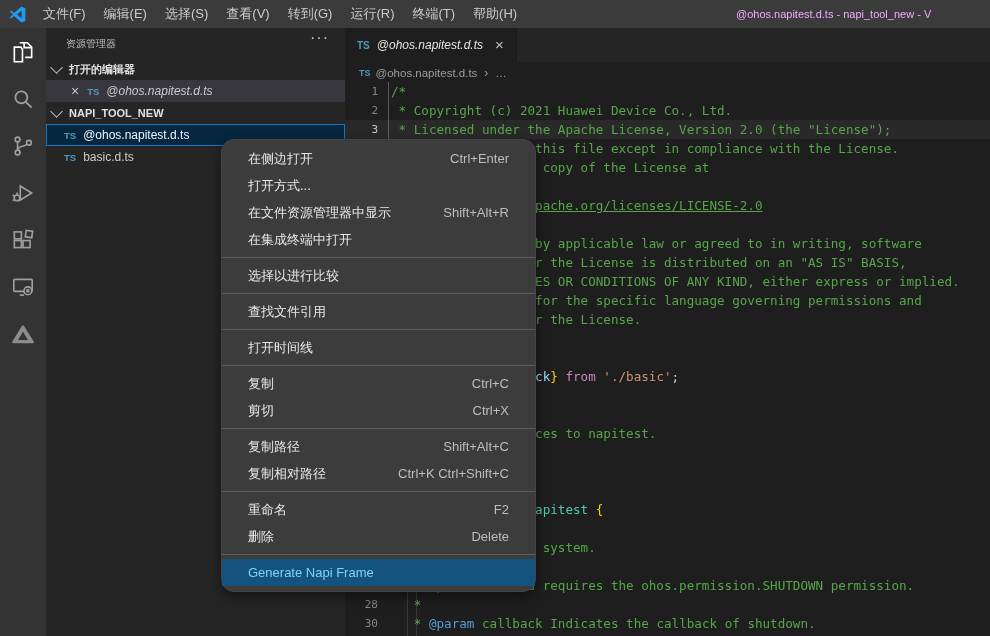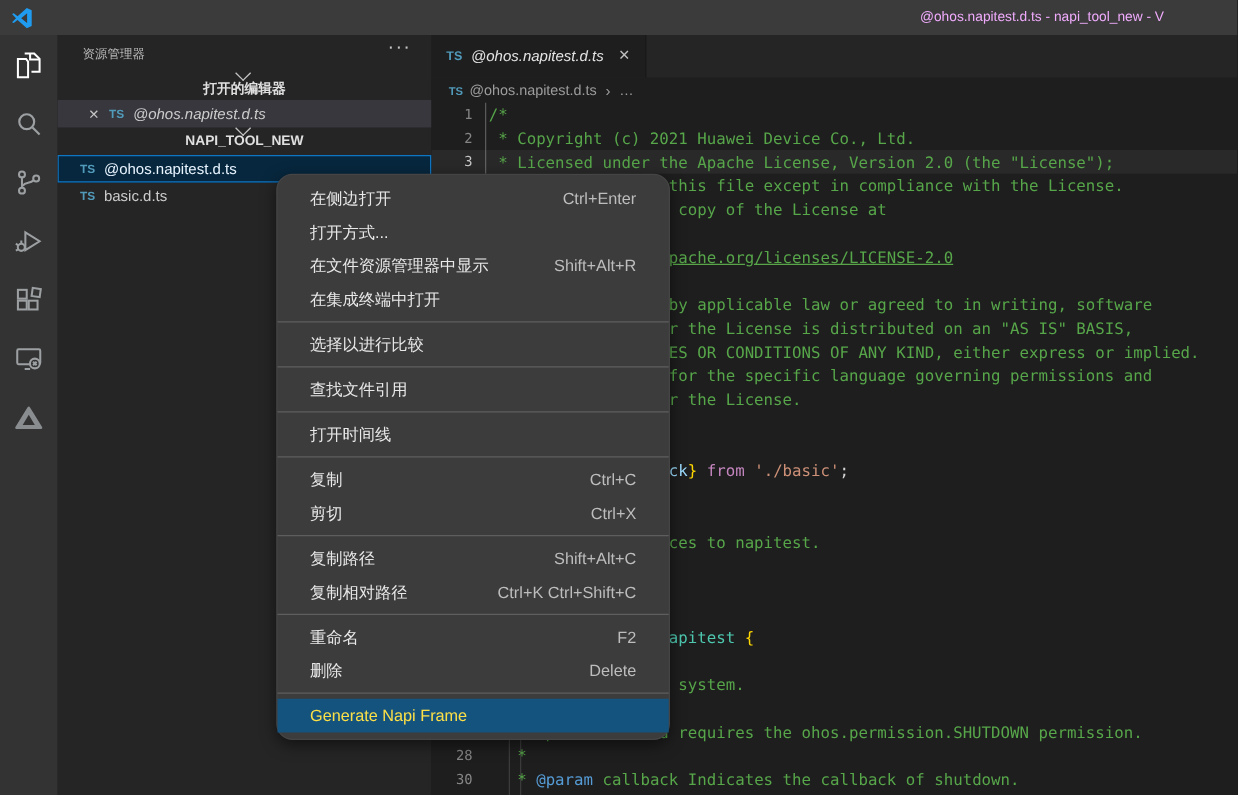--- a/index.html
+++ b/index.html
@@ -12,21 +12,21 @@
   .window-title{position:absolute;left:736px;top:0;line-height:28px;font-size:11px;color:#f0abfc;white-space:nowrap;}
   
   .activitybar{position:absolute;left:0;top:28px;width:46px;height:608px;background:#333333;z-index:4;}
   .ab-item{width:46px;height:47px;display:flex;align-items:center;justify-content:center;}
   .ab-item svg{width:26px;height:26px;}
   
   .sidebar{position:absolute;left:46px;top:28px;width:299px;height:608px;background:#252526;z-index:3;color:#CCCCCC;}
   .sb-title{height:30px;line-height:32px;padding-left:20px;font-size:10px;color:#BBBBBB;}
   .sb-more{position:absolute;right:16px;top:1px;font-size:16px;color:#C5C5C5;letter-spacing:1px;cursor:pointer;}
   .sb-row{height:22px;display:flex;align-items:center;font-size:12px;position:relative;}
-  .sb-header{font-weight:bold;color:#E0E0E0;font-size:11px;flex-direction:column;}
+  .sb-header{font-weight:bold;color:#E0E0E0;font-size:11px;}
   .chev{width:8px;height:8px;border-right:1.4px solid #C5C5C5;border-bottom:1.4px solid #C5C5C5;transform:rotate(45deg);margin:-4px 8px 0 6px;flex:0 0 auto;}
   .ts-badge{color:#519ABA;font-weight:bold;font-size:9.5px;margin-right:7px;flex:0 0 auto;}
   .row-open{background:#37373D;}
   .close-x{color:#C5C5C5;font-size:14px;margin:0 8px 0 25px;line-height:14px;cursor:pointer;}
   .row-sel{background:#07273E;outline:1px solid #0F76C4;outline-offset:-1px;color:#E8F4FF;}
   .indent1{padding-left:18px;}
   .fname-italic{font-style:italic;}
   
   .editor{position:absolute;left:345px;top:28px;width:645px;height:608px;background:#1E1E1E;}
   .tabbar{position:absolute;left:0;top:0;right:0;height:34px;background:#252526;display:flex;}
@@ -48,32 +48,42 @@
   .tk-type{color:#4EC9B0}.tk-plain{color:#D4D4D4}
   .breakpoint{position:absolute;left:2px;top:81px;width:9px;height:9px;border-radius:50%;background:#E51400;z-index:2;}
   .gutter-line{position:absolute;left:43px;top:0;width:1px;height:57px;background:rgba(200,200,200,0.35);}
   .iguide{position:absolute;width:1px;background:rgba(255,255,255,0.13);}
   
   .ctx{position:absolute;left:221px;top:139px;width:315px;background:#3C3C3C;border:1px solid #454546;box-sizing:border-box;border-radius:13px;box-shadow:0 4px 12px rgba(0,0,0,0.5);padding:5px 0;z-index:20;}
   .mi{height:27px;display:flex;align-items:center;padding:0 26px;cursor:pointer;}
   .mi-label{font-size:13px;color:#E8E8E8;white-space:nowrap;}
   .mi-short{margin-left:auto;font-size:13px;color:#BDBDBD;white-space:nowrap;padding-left:20px;}
   .mi.hl{background:#14537E;}
-  .mi.hl .mi-label{color:#fde047;}
+  .mi.hl .mi-label{color:#7dd3fc;}
   .sep{height:1px;background:#5E5E5E;margin:4px 0;}
 </style>
 </head>
 <body>
 
 <div id="app">
 
   <div class="titlebar">
     <svg class="vscode-logo" viewBox="0 0 24 24">
       <path fill="#1F9CF0" d="M17.6 0.6 L7.1 9.8 L2.8 6.4 L0.9 7.4 L5.4 12 L0.9 16.6 L2.8 17.6 L7.1 14.2 L17.6 23.4 L23.1 21 V3 Z M17.9 6.6 V17.4 L11.2 12 Z"></path>
     </svg>
+    <div class="menubar">
+        <span class="menu-item">文件(F)</span>
+        <span class="menu-item">编辑(E)</span>
+        <span class="menu-item">选择(S)</span>
+        <span class="menu-item">查看(V)</span>
+        <span class="menu-item">转到(G)</span>
+        <span class="menu-item">运行(R)</span>
+        <span class="menu-item">终端(T)</span>
+        <span class="menu-item">帮助(H)</span>
+      </div>
     <div class="window-title">@ohos.napitest.d.ts - napi_tool_new - V</div>
   </div>
 
   <div class="activitybar">
     <div class="ab-item">
       <svg viewBox="0 0 24 24" fill="none" stroke="#FFFFFF" stroke-width="1.5">
         <path d="M9 3.5 h7 l4 4 V17 h-6"></path>
           <path d="M13 3.5 V8 h7"></path>
         <path d="M4 7.5 h6 l1.5 2 V21 H4 Z"></path>
       </svg>

